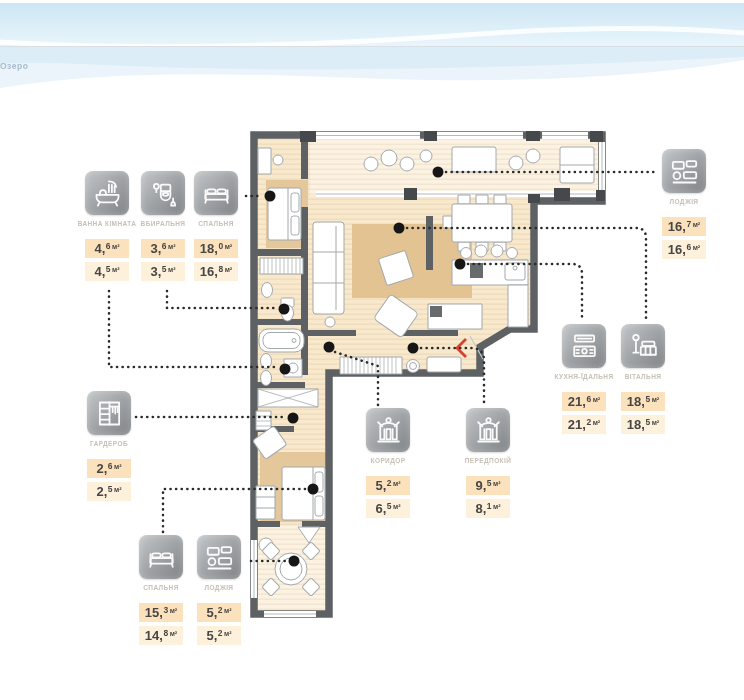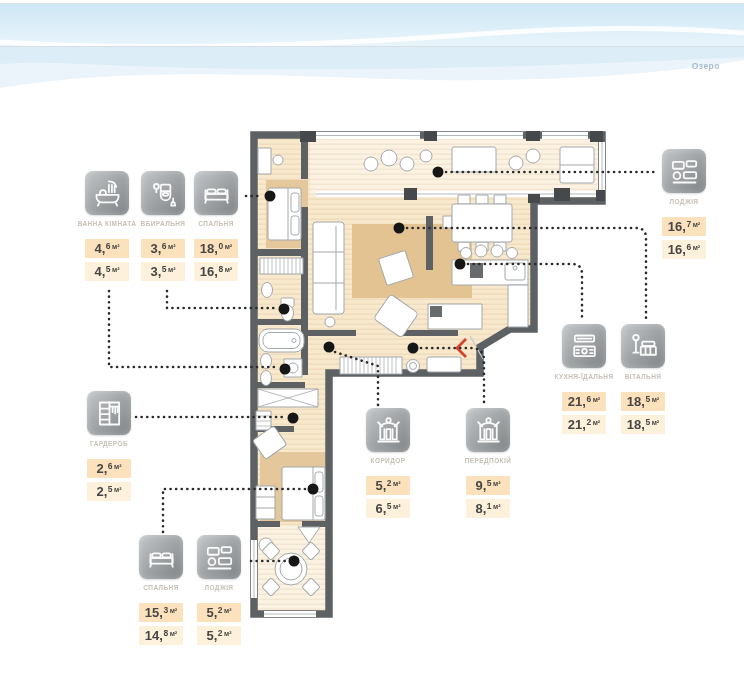--- a/index.html
+++ b/index.html
@@ -1,21 +1,21 @@
 <!DOCTYPE html>
 <html><head>
 <meta charset="utf-8">
 <style>
   html,body{margin:0;padding:0;background:#fff;}
   #stage{position:relative;width:744px;height:700px;overflow:hidden;background:#fff;
          font-family:"Liberation Sans",sans-serif;}
   #header-svg,#plan-svg{position:absolute;left:0;}
   #header-svg{top:0;}
   #plan-svg{top:0;}
-  .project-name{position:absolute;top:61px;left:0;width:720px;text-align:right;
+  .project-name{position:absolute;top:61px;left:0;width:720px;text-align:left;
     font-size:8.5px;font-weight:bold;color:#a7bccf;letter-spacing:.5px;}
   .card{position:absolute;width:46px;text-align:center;z-index:5;}
   .tile{width:44px;height:44px;margin:0 auto;border-radius:8px;
     background:linear-gradient(135deg,#c3c6c8 0%,#a3a7a9 45%,#7e8284 100%);
     box-shadow:inset 0 0 7px rgba(255,255,255,.30), 0 1px 2px rgba(0,0,0,.15);
     display:flex;align-items:center;justify-content:center;}
   .tile svg{width:33px;height:33px;stroke:#fff;fill:none;stroke-width:1.3;
     stroke-linecap:round;stroke-linejoin:round;opacity:.95;}
   .room-label{margin:5px -40px 0;height:8px;font-size:6.5px;font-weight:bold;
     color:#c7c1b6;letter-spacing:.4px;white-space:nowrap;}

